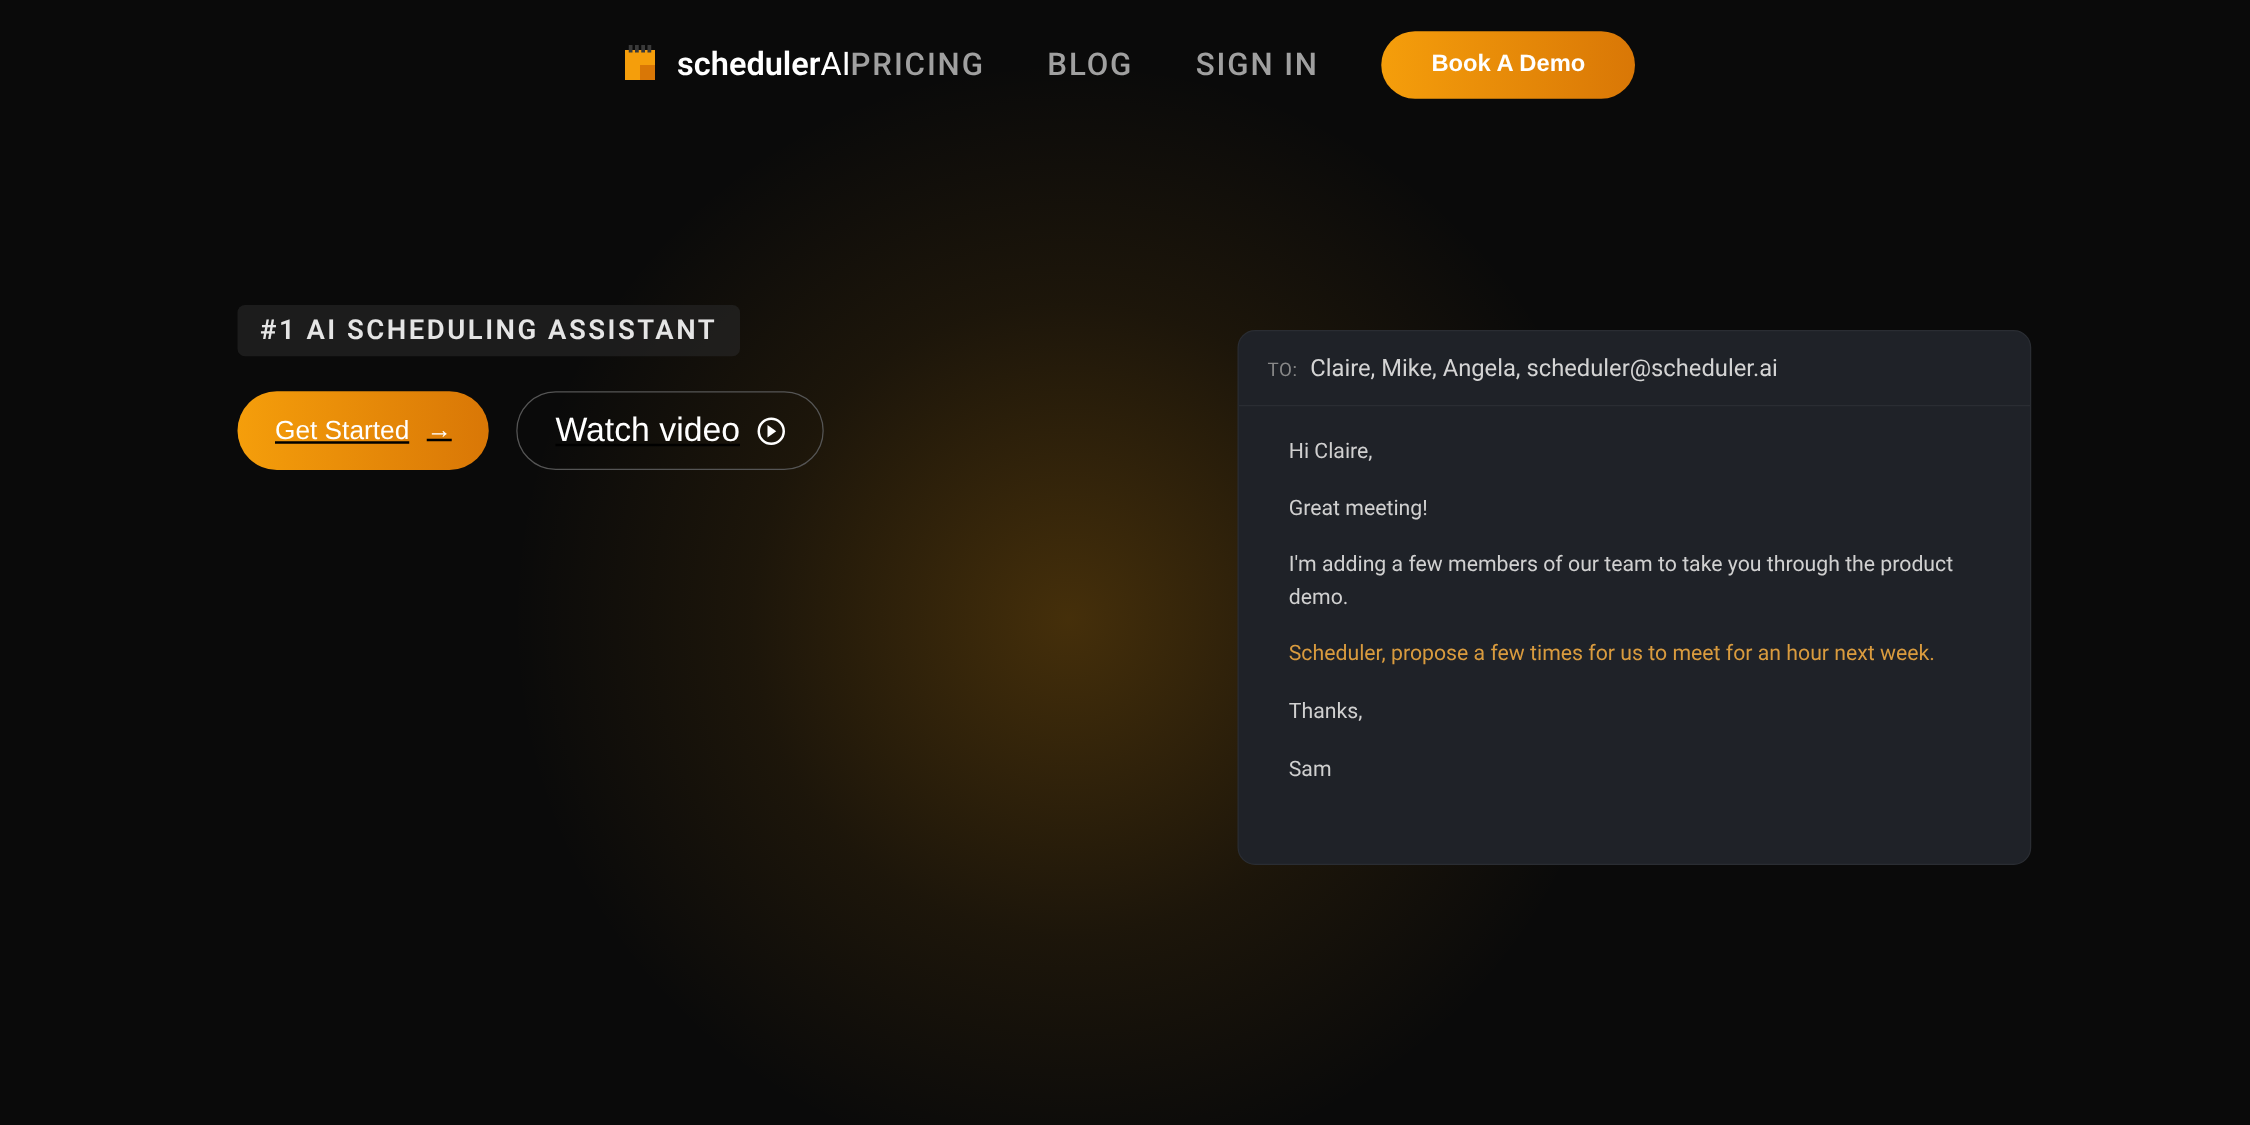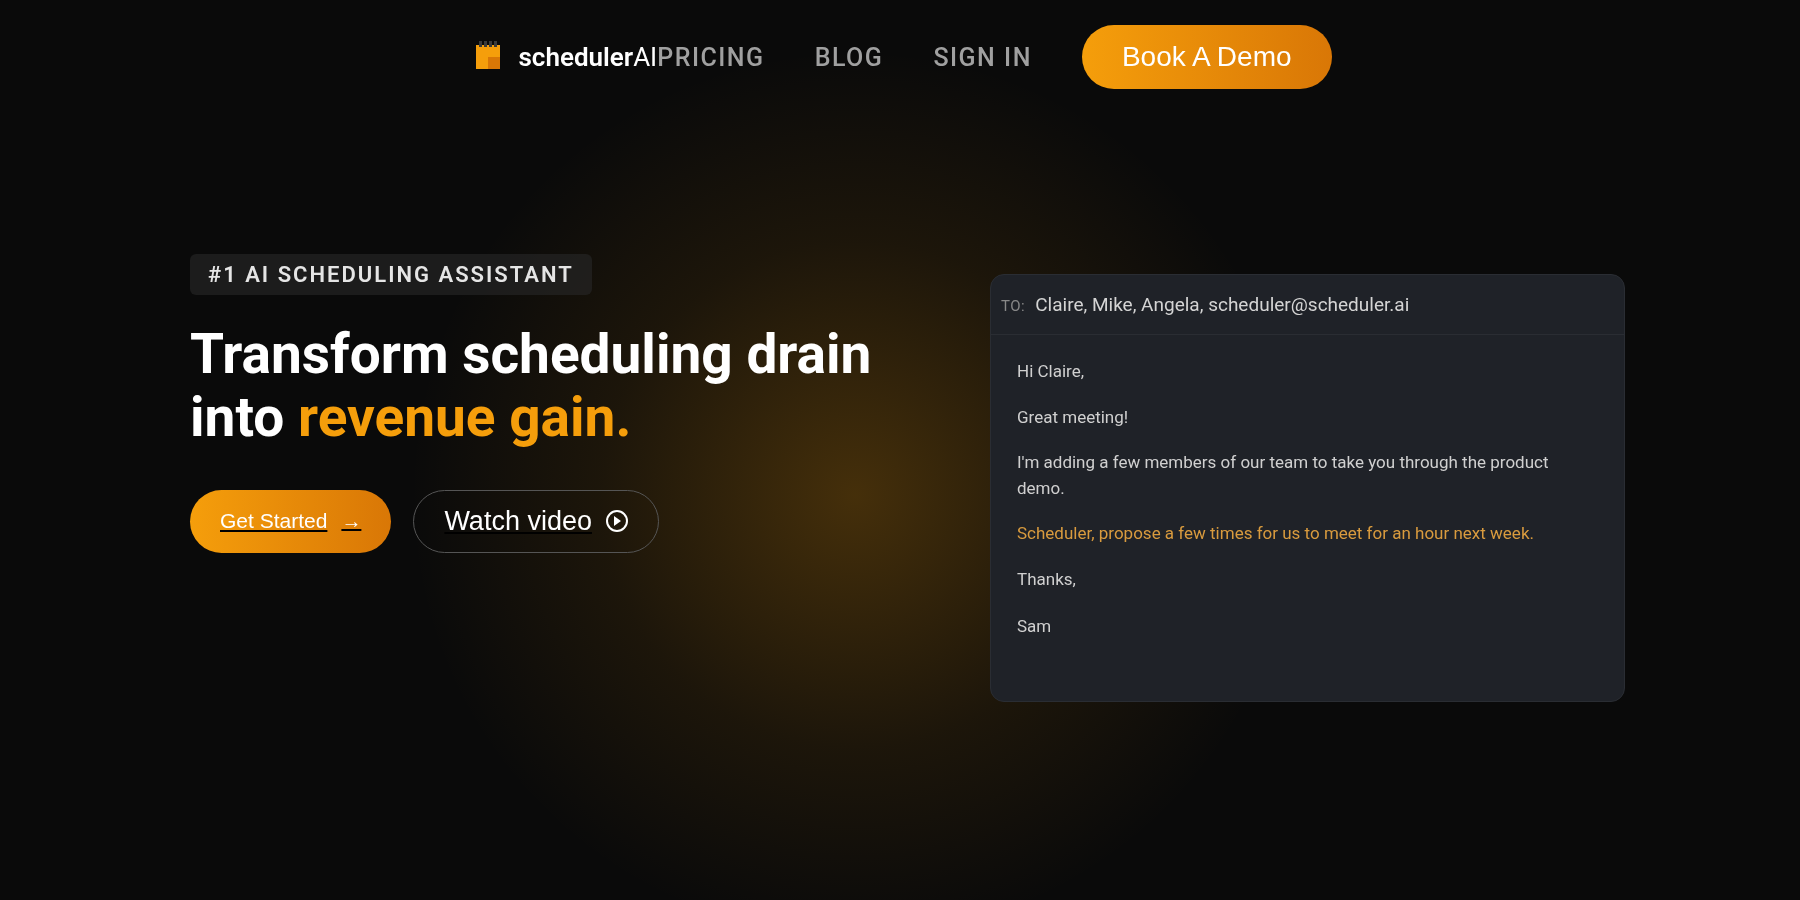--- a/index.html
+++ b/index.html
@@ -68,22 +68,22 @@
   color: #a0a0a0;
   font-size: 25px;
   font-weight: 500;
   letter-spacing: 1.5px;
   text-decoration: none;
   cursor: pointer;
 }
 .cta-button {
   background: linear-gradient(90deg, #f59e0b, #d97706);
   color: #fff;
-  font-size: 28px;
-  font-weight: 400;
+  font-size: 19px;
+  font-weight: 700;
   padding: 16px 40px;
   border: none;
   border-radius: 40px;
   cursor: pointer;
 }
 .main {
   display: flex;
   gap: 80px;
   margin-top: 140px;
   align-items: flex-start;
@@ -175,37 +175,38 @@
 }
 .email-card {
   width: 635px;
   background: #1f2228;
   border-radius: 14px;
   overflow: hidden;
   border: 1px solid #2a2d33;
   margin-top: 20px;
 }
 .email-header-row {
-  padding: 18px 10px;
+  padding: 18px 23px;
   border-bottom: 1px solid #2a2d33;
   display: flex;
   align-items: baseline;
   gap: 10px;
 }
 .email-label {
   color: #888;
   font-size: 15px;
   letter-spacing: 0.5px;
 }
 .email-value {
   color: #d4d4d4;
   font-size: 19px;
 }
 .email-body {
   padding: 24px 26px 41px;
+  margin-left: 14px;
 }
 .email-body p {
   color: #d0d0d0;
   font-size: 17px;
   line-height: 1.5;
   margin-bottom: 20px;
 }
 .email-body p.command {
   color: #d99b3e;
 }
@@ -237,23 +238,20 @@
       <a class="nav-link">PRICING</a>
       <a class="nav-link">BLOG</a>
       <a class="nav-link">SIGN IN</a>
       <button class="cta-button">Book A Demo</button>
     </nav>
   </header>
 
   <main class="main">
     <div class="left-col">
       <div class="tag">#1 AI SCHEDULING ASSISTANT</div>
-      <h1 class="headline">
-        <span>Transform scheduling drain into </span><span class="highlight">revenue gain.</span>
-      </h1>
       <div class="actions">
         <button class="btn-primary">
           <span>Get Started</span>
           <span class="arrow-icon">→</span>
         </button>
         <button class="btn-secondary">
           <span>Watch video</span>
           <span class="play-icon"></span>
         </button>
       </div>

